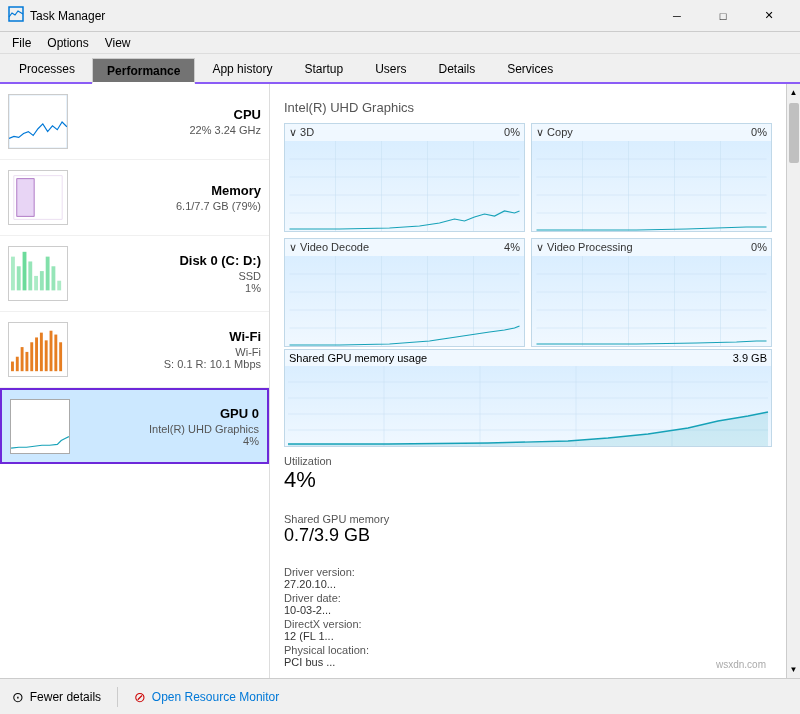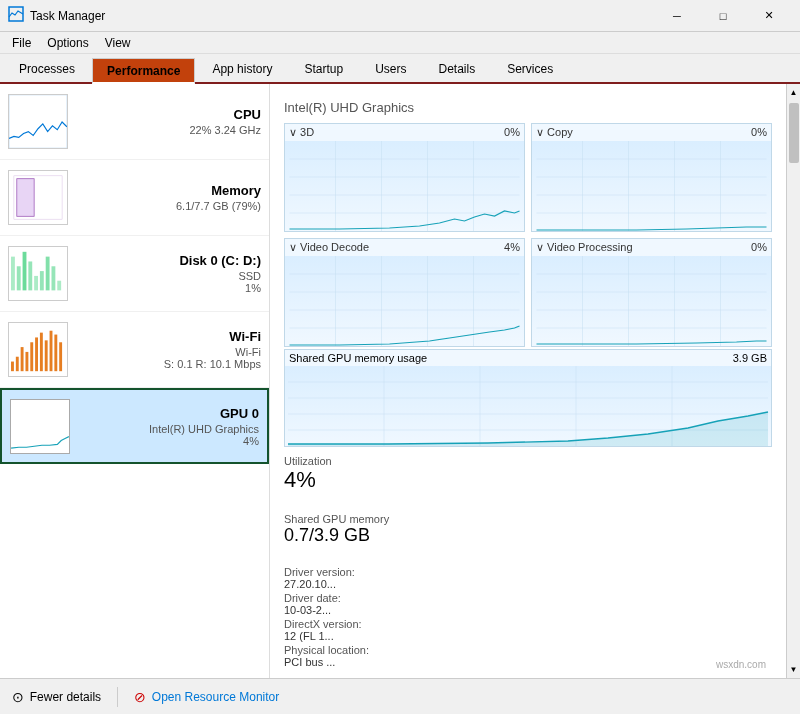--- a/index.html
+++ b/index.html
@@ -36,36 +36,36 @@
       font-size: 12px;
       cursor: pointer;
     }
 
     
     .tabbar {
       background: #f0f0f0;
       display: flex;
       align-items: flex-end;
       padding: 0 0 0 4px;
-      border-bottom: 2px solid #7f1d1d;
+      border-bottom: 2px solid #8b5cf6;
       height: 30px;
     }
     .tab {
       padding: 4px 14px;
       font-size: 12px;
       cursor: pointer;
       border: 1px solid transparent;
       margin-right: 2px;
       height: 26px;
       display: flex;
       align-items: center;
       background: transparent;
     }
     .tab.active {
-      background: #c2410c;
+      background: #737373;
       border: 1px solid #ccc;
       border-bottom: 2px solid white;
       margin-bottom: -2px;
       z-index: 1;
       font-weight: 600;
     }
 
     
     .main {
       display: flex;
@@ -83,21 +83,21 @@
     .sidebar-item {
       display: flex;
       align-items: center;
       padding: 6px 8px;
       cursor: pointer;
       border-bottom: 1px solid #f0f0f0;
       height: 76px;
     }
     .sidebar-item.selected {
       background: #cce8ff;
-      border: 2px solid #14532d;
+      border: 2px solid #6d28d9;
     }
 
     .sidebar-graph {
       width: 60px;
       height: 55px;
       border: 1px solid #ccc;
       background: white;
       margin-right: 10px;
       flex-shrink: 0;
       position: relative;

